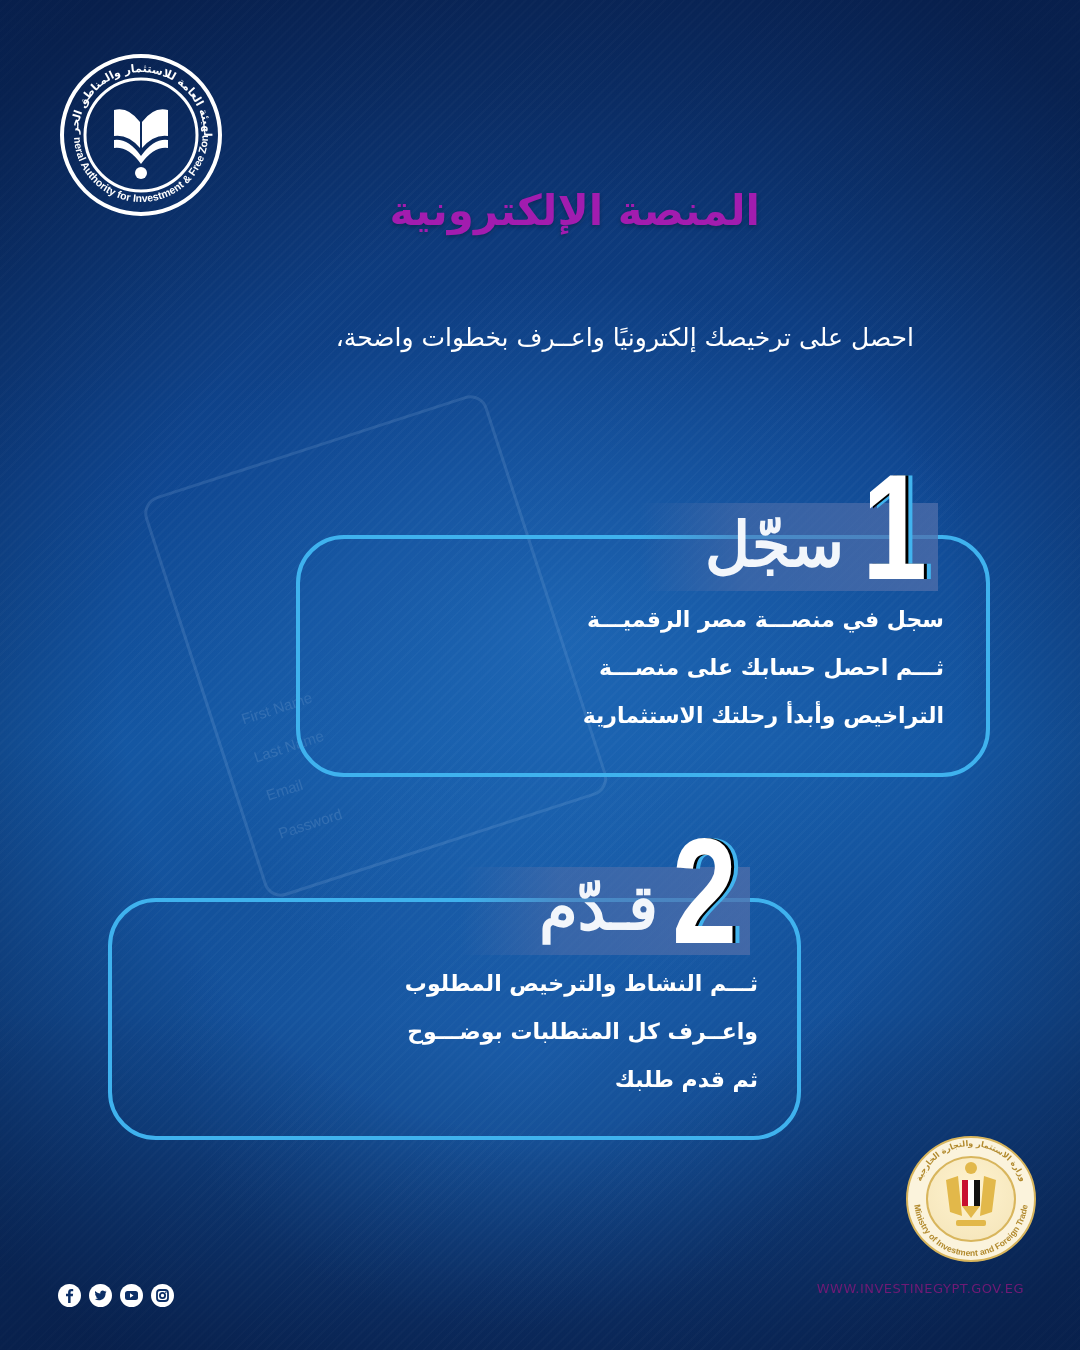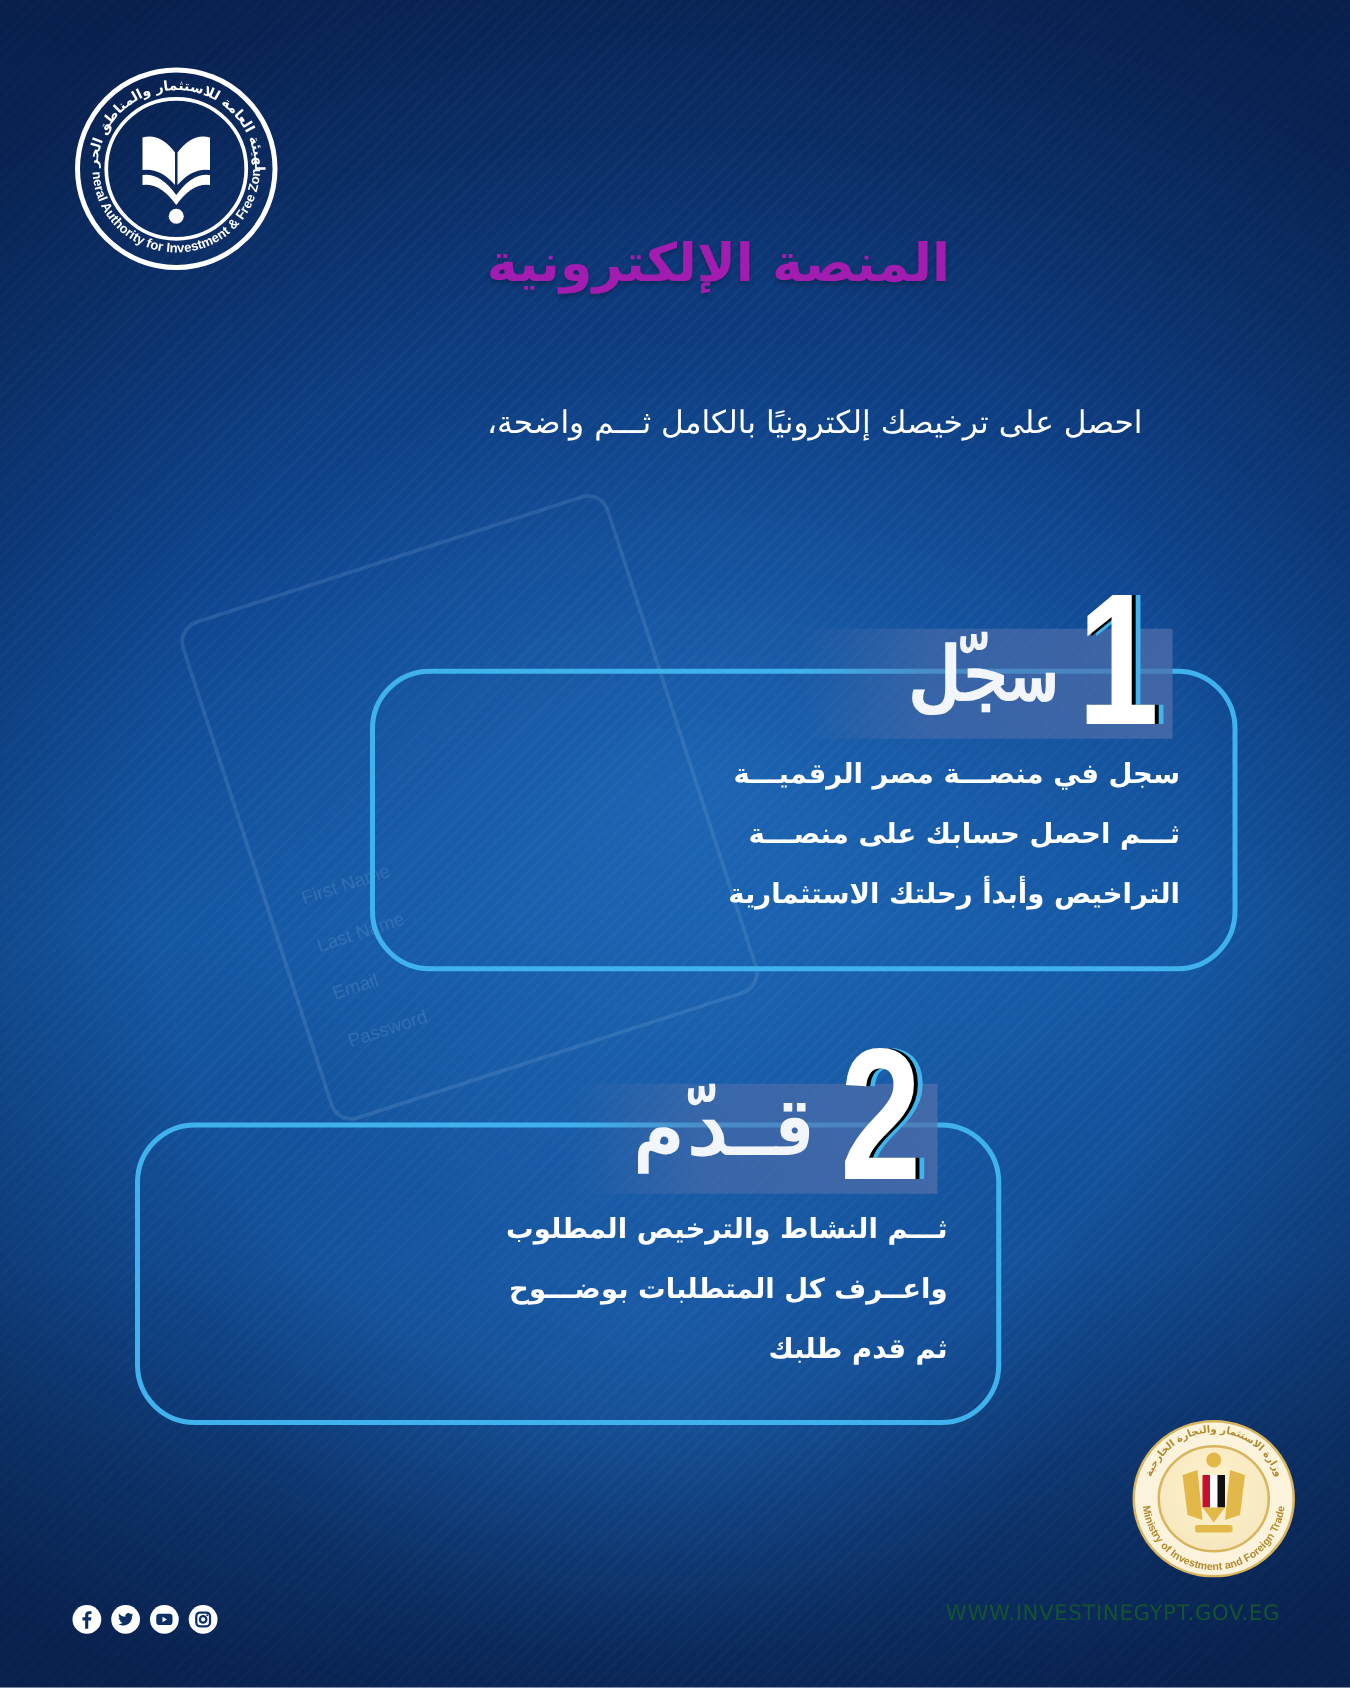--- a/index.html
+++ b/index.html
@@ -69,21 +69,21 @@
       position: absolute; direction: rtl; text-align: right;
       font-family: "DejaVu Sans", sans-serif; font-weight: bold;
       color: #ffffff; font-size: 22px; line-height: 48px;
     }
     .step-head {
       position: absolute; height: 88px;
       background: linear-gradient(90deg, rgba(80,110,170,0) 0%, rgba(80,110,170,0.55) 35%, rgba(80,110,170,0.75) 100%);
     }
     .step-word {
       position: absolute; direction: rtl; text-align: right;
-      font-family: Liberation Mono, monospace; font-weight: bold;
+      font-family: Liberation Serif, serif; font-weight: bold;
       font-size: 62px; line-height: 80px; color: #f2f6fb;
     }
     .step-num {
       position: absolute;
       font-family: "Liberation Sans", sans-serif; font-weight: bold;
       font-size: 150px; line-height: 130px; color: #ffffff;
       transform: scaleX(0.78);
       transform-origin: left top;
       text-shadow: 4px 0 0 #000000, 9px 0 0 #41b3ee;
     }
@@ -96,22 +96,22 @@
     
     .social {
       position: absolute; left: 58px; top: 1284px; display: flex; gap: 8px;
     }
     .social-btn {
       width: 23px; height: 23px; border-radius: 50%; background: #ffffff;
       display: flex; align-items: center; justify-content: center;
     }
     .website {
       position: absolute; right: 56px; top: 1281px;
-      font-family: "DejaVu Sans", sans-serif; font-size: 17px;
-      letter-spacing: 0.5px; color: #14532d;
+      font-family: "DejaVu Sans", sans-serif; font-size: 13px;
+      letter-spacing: 0.5px; color: #701a75;
     }
   </style>
 </head>
 <body>
 
 <div class="stripes"></div>
 
 <div class="bg-form">
   <div class="frame"></div>
   <span class="lbl" style="left:70px;top:250px;">First Name</span>
@@ -142,21 +142,21 @@
     <path d="M56 88 Q70 86 83 104 Q96 86 110 88 L110 96 Q96 94 83 112 Q70 94 56 96 Z" fill="#ffffff"></path>
     <circle cx="83" cy="121" r="6" fill="#ffffff"></circle>
   </svg>
 </div>
 
 <div class="title">
   <div>المنصة الإلكترونية</div>
 </div>
 
 <div class="subtitle">
-  <div>احصل على ترخيصك إلكترونيًا بالكامل ثـــم واضحة،</div>
+  <div>احصل على ترخيصك إلكترونيًا واعــرف بخطوات واضحة،</div>
 </div>
 
 <div class="card" style="left:296px; top:535px; width:694px; height:242px;"></div>
 <div class="step-head" style="left:640px; top:503px; width:298px;"></div>
 <div class="step-word" style="right:236px; top:505px; width:260px;">سجّل</div>
 <div class="step-num" style="left:862px; top:462px;">1</div>
 <div class="card-text" style="right:136px; top:596px; width:620px;">
   <div>سجل في منصـــة مصر الرقميـــة</div>
   <div>ثـــم احصل حسابك على منصـــة</div>
   <div>التراخيص وأبدأ رحلتك الاستثمارية</div>

